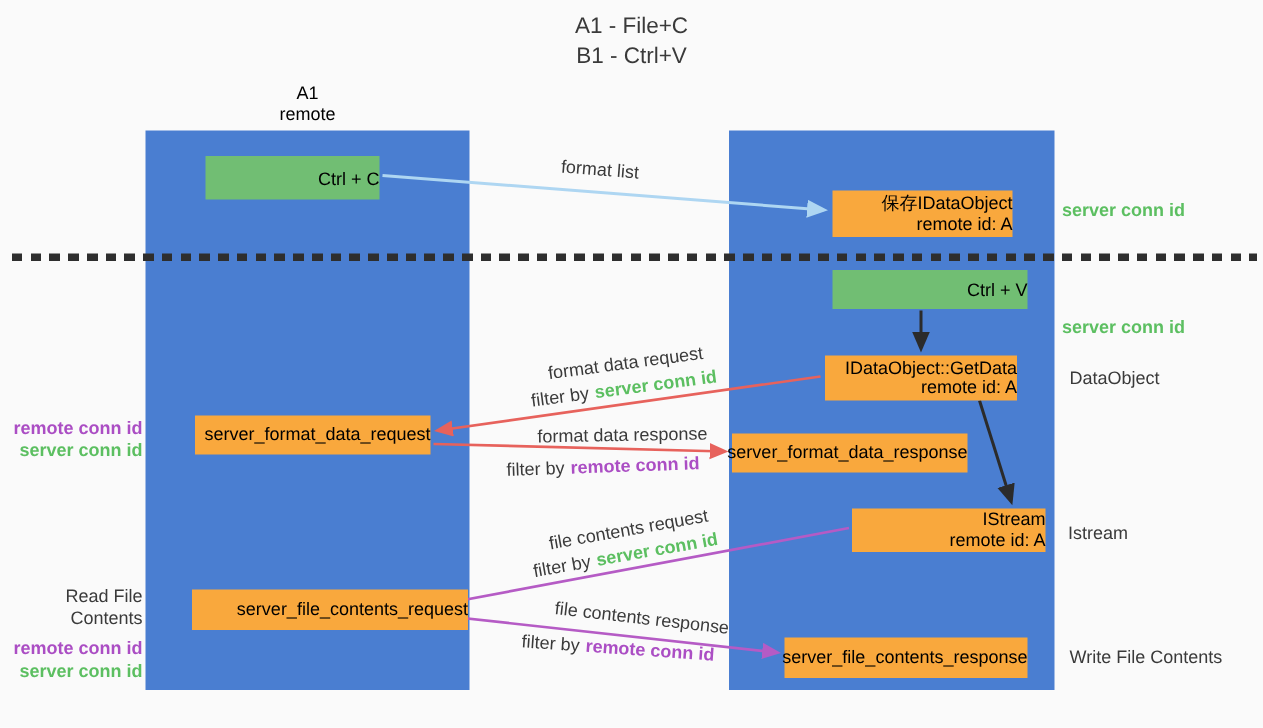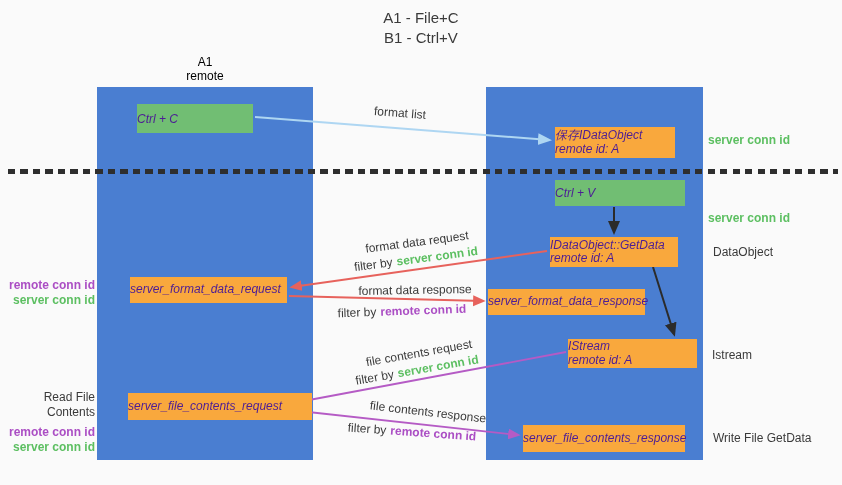--- a/index.html
+++ b/index.html
@@ -14,22 +14,22 @@
                  font-size:12px; line-height:14px; color:#000000; }
   .lane-header.a1 { left:97px; width:216px; }
   .lane-header.b1 { left:463px; width:217px;margin-top:32px; }
   .lane { position:absolute; top:87px; height:373px; background:#4a7ed1; }
   .lane.a1 { left:97px; width:216px; }
   .lane.b1 { left:486px; width:217px; }
   .divider { position:absolute; left:8px; top:169px; width:830px; height:5px;
              background:repeating-linear-gradient(90deg,#2e2e2e 0 7px,transparent 7px 12.5px); }
   svg.arrows { position:absolute; left:0; top:0; }
   .node { position:absolute; display:flex; flex-direction:column;
-          justify-content:center; align-items:flex-start; text-align:center;
-          color:#4c1d95; font-size:12px; line-height:14px;font-style:italic; }
+          justify-content:center; align-items:flex-end; text-align:center;
+          color:#000000; font-size:12px; line-height:14px; }
   .node.small { font-size:12px; line-height:13.5px; }
   .node.green  { background:#71be73; }
   .node.orange { background:#f9a83d; }
   .n-ctrl-c   { left:137px; top:104px; width:116px; height:29px; }
   .n-save     { left:555px; top:127px; width:120px; height:31px; }
   .n-ctrl-v   { left:555px; top:180px; width:130px; height:26px; }
   .n-getdata  { left:550px; top:237px; width:128px; height:30px; }
   .n-fmt-req  { left:130px; top:277px; width:157px; height:26px; }
   .n-fmt-resp { left:488px; top:289px; width:157px; height:26px; }
   .n-istream  { left:568px; top:339px; width:129px; height:29px; }
@@ -146,21 +146,21 @@
 
   <div class="alabel" style="left:428px; top:412px; --r:6.5deg">file contents response</div>
   <div class="alabel" style="left:412px; top:432px; --r:4deg">
     <span>filter by</span><span class="key-purple">remote conn id</span>
   </div>
 
   <span class="side green" style="left:708px; top:133px">server conn id</span>
   <span class="side green" style="left:708px; top:211px">server conn id</span>
   <span class="side" style="left:713px; top:245px">DataObject</span>
   <span class="side" style="left:712px; top:348px">Istream</span>
-  <span class="side" style="left:713px; top:431px">Write File GetData</span>
+  <span class="side" style="left:713px; top:431px">Write File Contents</span>
 
   <div class="left-block" style="top:278px">
     <div class="purple">remote conn id</div>
     <div class="green">server conn id</div>
   </div>
   <div class="left-block" style="top:390px">
     <div class="dark">Read File Contents</div>
     <div class="purple mt5">remote conn id</div>
     <div class="green">server conn id</div>
   </div>

